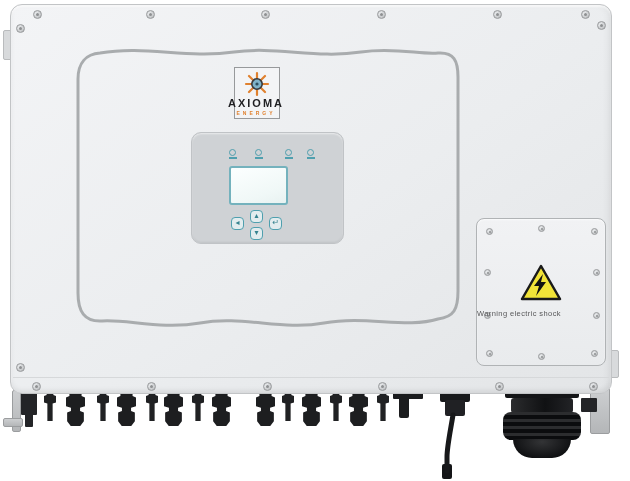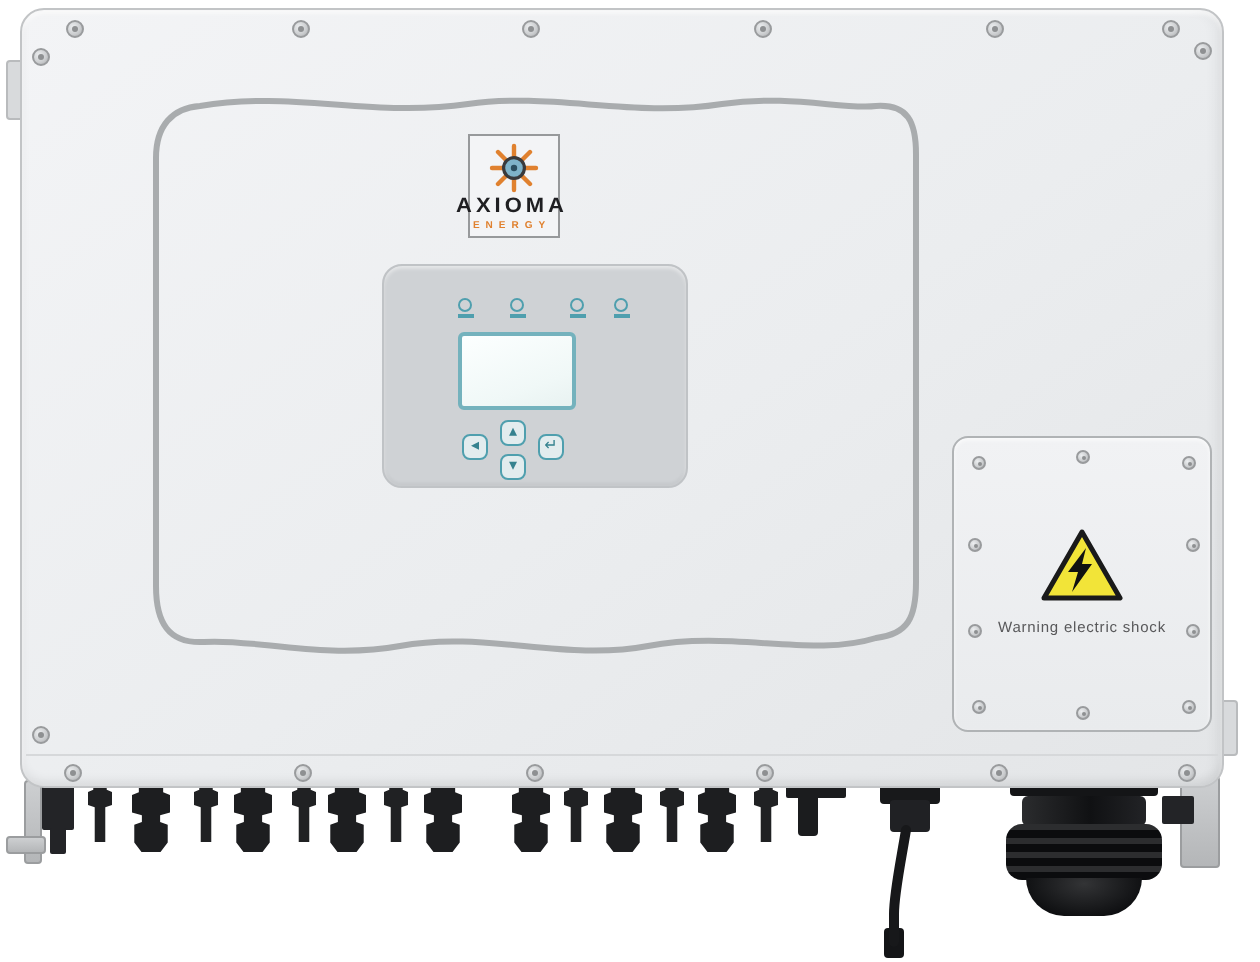--- a/index.html
+++ b/index.html
@@ -84,21 +84,21 @@
 
   
   .wirebox{
     position:absolute;left:465px;top:213px;width:128px;height:146px;
     background:linear-gradient(180deg,#f1f2f4,#e9ebed);
     border:1.5px solid #b0b3b5;border-radius:8px;z-index:3;
     box-shadow:inset 0 1px 2px rgba(255,255,255,.7);
   }
   .warning-tri{position:absolute;left:42px;top:44px;}
   .warning-text{
-    position:absolute;left:0;top:90px;width:100%;text-align:center;
+    position:absolute;left:0;top:90px;width:100%;text-align:left;
     font-size:7.5px;color:#58585a;letter-spacing:.4px;
   }
 
   
   .mc4A{
     position:absolute;top:392px;width:19px;height:34px;background:#1d1e20;
     clip-path:polygon(18% 0,82% 0,82% 12%,100% 16%,100% 42%,74% 46%,74% 56%,94% 60%,94% 86%,75% 100%,25% 100%,6% 86%,6% 60%,26% 56%,26% 46%,0 42%,0 16%,18% 12%);
   }
   .mc4B{
     position:absolute;top:392px;width:12px;height:29px;background:#202123;

